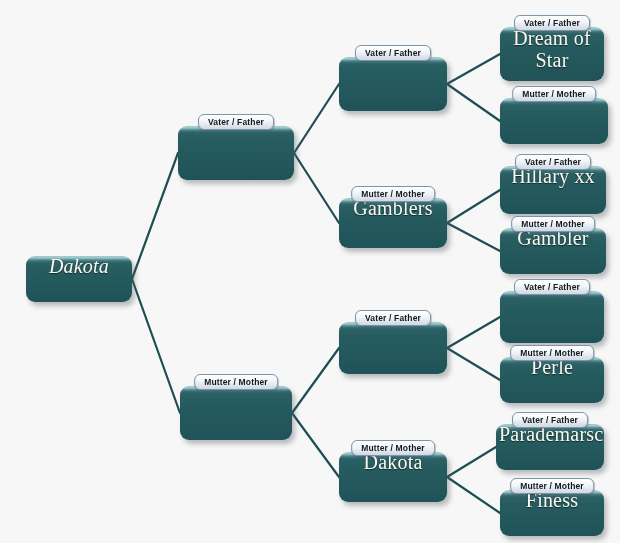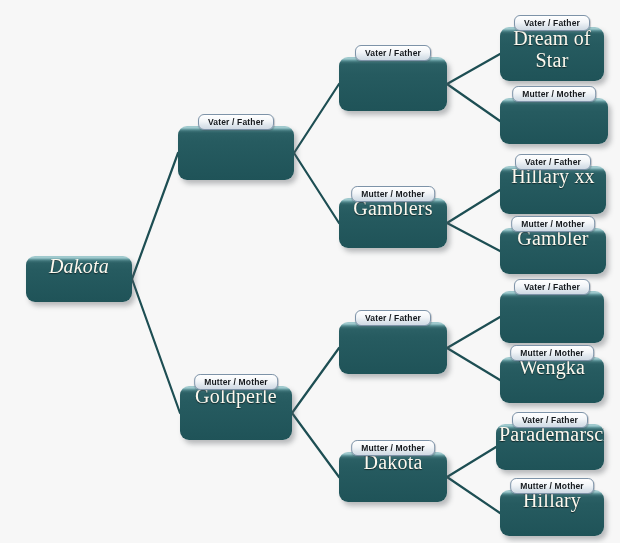--- a/index.html
+++ b/index.html
@@ -90,21 +90,20 @@
     </svg>
   <div id="nodes-layer">
       <div class="node" style="left: 26px; top: 256px; width: 106px; height: 46px; font-style: italic;">
         <div class="node-label">Dakota</div>
       </div>
       <div class="node" style="left: 178px; top: 126px; width: 116px; height: 54px;">
         <div class="tag">Vater / Father</div>
       </div>
       <div class="node" style="left: 180px; top: 386px; width: 112px; height: 54px;">
         <div class="tag">Mutter / Mother</div>
-        <div class="node-label">Goldperle</div>
       </div>
       <div class="node" style="left: 339px; top: 57px; width: 108px; height: 54px;">
         <div class="tag">Vater / Father</div>
       </div>
       <div class="node" style="left: 339px; top: 198px; width: 108px; height: 50px;">
         <div class="tag">Mutter / Mother</div>
         <div class="node-label">Gamblers</div>
       </div>
       <div class="node" style="left: 339px; top: 322px; width: 108px; height: 52px;">
         <div class="tag">Vater / Father</div>
@@ -127,24 +126,24 @@
       </div>
       <div class="node" style="left: 500px; top: 228px; width: 106px; height: 46px;">
         <div class="tag">Mutter / Mother</div>
         <div class="node-label">Gambler</div>
       </div>
       <div class="node" style="left: 500px; top: 291px; width: 104px; height: 52px;">
         <div class="tag">Vater / Father</div>
       </div>
       <div class="node" style="left: 500px; top: 357px; width: 104px; height: 46px;">
         <div class="tag">Mutter / Mother</div>
-        <div class="node-label">Wengka</div>
+        <div class="node-label">Perle</div>
       </div>
       <div class="node" style="left: 496px; top: 424px; width: 108px; height: 46px;">
         <div class="tag">Vater / Father</div>
         <div class="node-label">Parademarsch I</div>
       </div>
       <div class="node" style="left: 500px; top: 490px; width: 104px; height: 46px;">
         <div class="tag">Mutter / Mother</div>
-        <div class="node-label">Hillary</div>
+        <div class="node-label">Finess</div>
       </div>
     </div>
 </div>
 
 </body></html>

